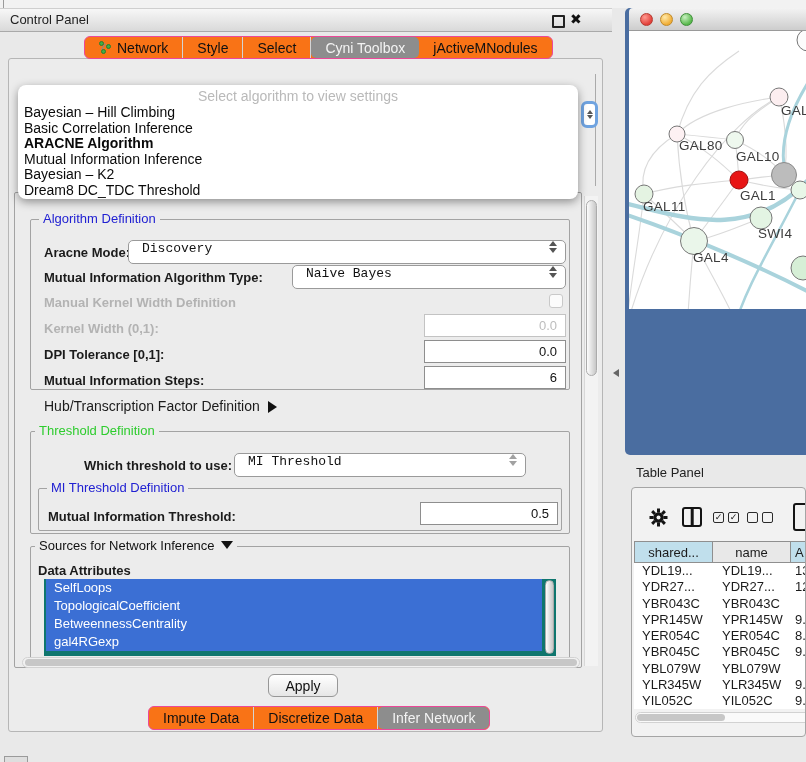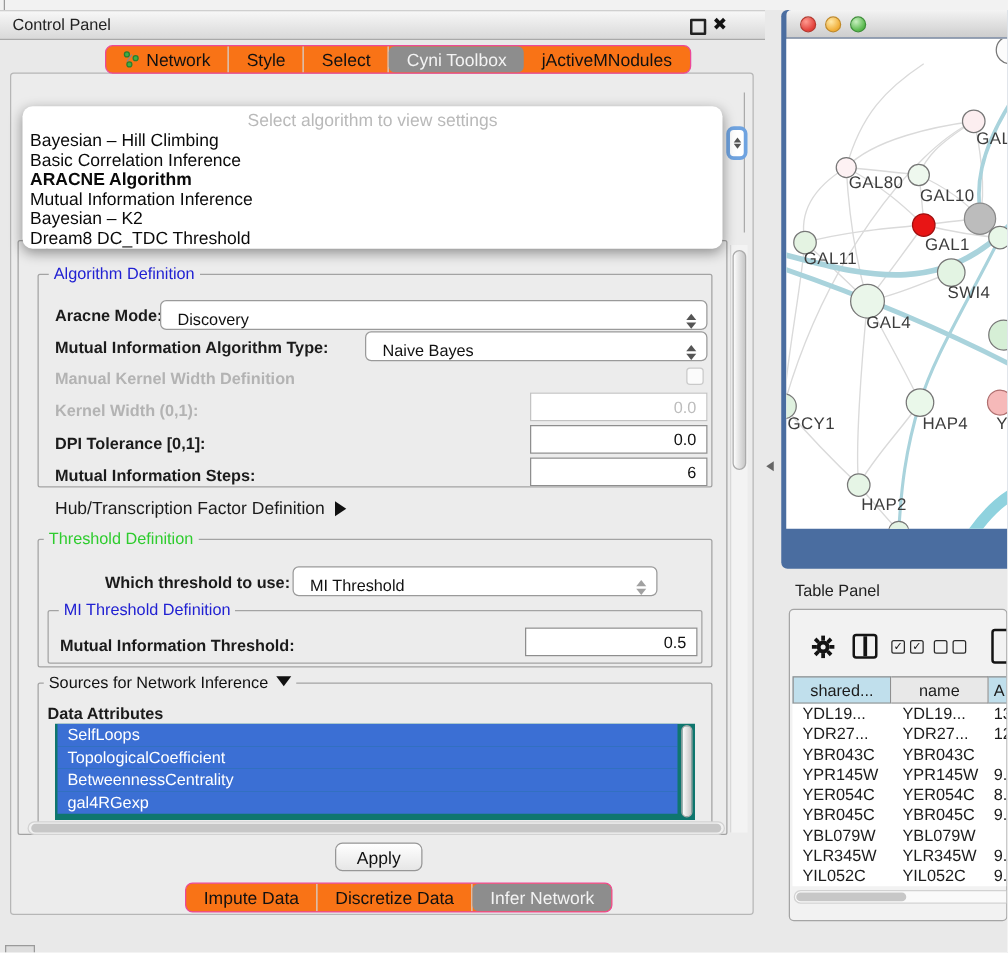--- a/index.html
+++ b/index.html
@@ -48,21 +48,21 @@
     position:absolute;top:-9px;left:8px;background:#ececec;padding:0 4px;
     font-size:13px;white-space:nowrap;
   }
   .legend.blue{color:var(--label-blue,#2121d2);}
   .legend.green{color:var(--label-green,#2ecc2e);}
   .lbl{position:absolute;font-weight:bold;font-size:13px;white-space:nowrap;}
   .lbl.dis{color:#b3b3b3;}
   
   .combo{
     position:absolute;background:#fff;border:1px solid #9a9a9a;border-radius:5px;
-    box-sizing:border-box;display:flex;align-items:flex-end;
+    box-sizing:border-box;display:flex;align-items:flex-start;font-family:Liberation Mono, monospace;
   }
   .combo .val{flex:1;padding-left:13px;font-size:13px;color:#111;white-space:nowrap;overflow:hidden;}
   .stepper{width:16px;display:flex;flex-direction:column;align-items:center;justify-content:center;gap:2px;margin-right:4px;}
   .tri-up{width:0;height:0;border-left:4px solid transparent;border-right:4px solid transparent;border-bottom:5px solid #555;}
   .tri-dn{width:0;height:0;border-left:4px solid transparent;border-right:4px solid transparent;border-top:5px solid #555;}
   .field{
     position:absolute;background:#fff;border:1px solid #8e8e8e;box-sizing:border-box;
     display:flex;align-items:center;justify-content:flex-end;
     padding-right:8px;font-size:13px;color:#111;
   }
@@ -98,21 +98,21 @@
   .net-window{left:625px;top:8px;width:181px;height:447px;background:var(--window-blue,#4a6da0);border-radius:5px 0 0 5px;}
   .net-titlebar{
     position:absolute;left:4px;top:0;width:177px;height:23px;
     background:linear-gradient(#f3f3f3,#cdcdcd);border-bottom:1px solid #9a9a9a;
     border-radius:4px 0 0 0;box-sizing:border-box;display:flex;align-items:center;gap:7px;padding-left:11px;
   }
   .light{width:13px;height:13px;border-radius:50%;box-sizing:border-box;}
   .light.red{background:radial-gradient(circle at 35% 30%, #ff9a90,#e2403a 70%);border:1px solid #b53a30;}
   .light.yellow{background:radial-gradient(circle at 35% 30%, #ffe9a8,#f0ad36 70%);border:1px solid #c08a2a;}
   .light.green{background:radial-gradient(circle at 35% 30%, #c8f0c0,#58b84c 70%);border:1px solid #3f8f3a;}
-  .net-canvas{position:absolute;left:4px;top:23px;width:177px;height:392px;background:#fff;overflow:hidden;}
+  .net-canvas{position:absolute;left:4px;top:23px;width:177px;height:278px;background:#fff;overflow:hidden;}
   .net-label{position:absolute;font-size:13.5px;color:#3c3c3c;white-space:nowrap;letter-spacing:.3px;}
   
   .tp-title{position:absolute;left:636px;top:465px;font-size:13px;color:#222;}
   .tp-box{
     left:631px;top:487px;width:175px;height:250px;
     background:#f2f2f2;border:1px solid #a5a5a5;border-radius:4px;box-sizing:border-box;overflow:hidden;
   }
   .icon-box{position:absolute;box-sizing:border-box;}
   .cb-small{width:11px;height:11px;border:1.6px solid #2b2b2b;border-radius:2px;box-sizing:border-box;font-size:9px;line-height:8px;text-align:center;color:#111;}
   .tp-header{position:absolute;display:flex;height:22px;font-size:13px;}

